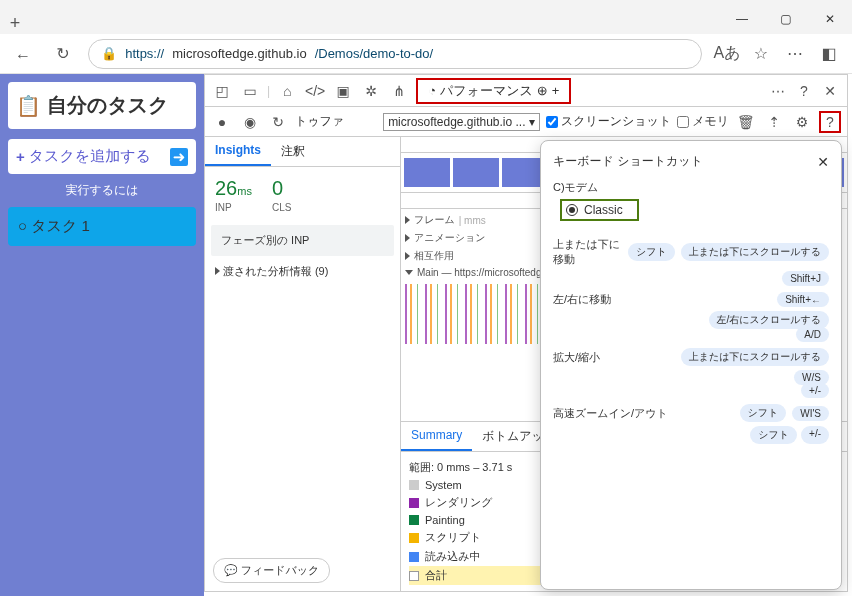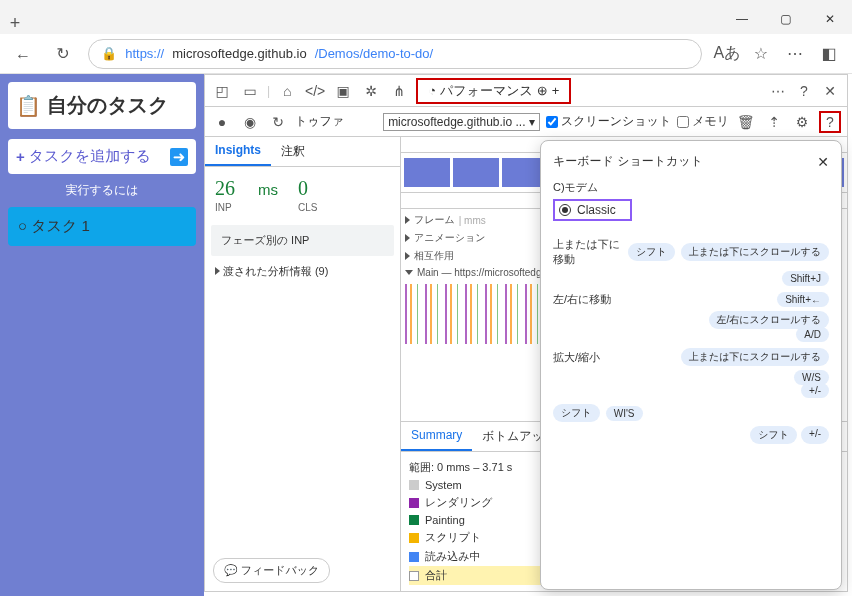--- a/index.html
+++ b/index.html
@@ -10,21 +10,21 @@
   .tab { background: #fff; border-radius: 6px 6px 0 0; height: 30px; margin-left: 48px; display: flex; align-items: center; padding: 0 10px; gap: 8px; width: 230px; }
   .tab-icon { width: 14px; height: 14px; background: #fff; border: 1px solid #ccc; }
   .tab-close { margin-left: auto; font-size: 14px; color: #555; }
   .new-tab { width: 30px; text-align: center; font-size: 18px; color: #555; }
   .win-buttons { margin-left: auto; display: flex; }
   .win-buttons div { width: 44px; height: 30px; display: flex; align-items: center; justify-content: center; font-size: 12px; }
 
   .addrbar { height: 40px; background: #fff; display: flex; align-items: center; gap: 10px; padding: 0 8px; border-bottom: 1px solid #e2e2e2; }
   .nav-btn { width: 30px; height: 30px; display: flex; align-items: center; justify-content: center; font-size: 16px; color: #555; }
   .urlbox { flex: 1; height: 30px; border: 1px solid #ccc; border-radius: 15px; display: flex; align-items: center; padding: 0 12px; gap: 8px; font-size: 13px; }
-  .urlbox .gray { color: #3b82f6; }
+  .urlbox .gray { color: #0c4a6e; }
   .addr-icons { display: flex; gap: 4px; }
 
   
   .page { position: absolute; top: 74px; left: 0; width: 204px; bottom: 0; background: #707fd1; padding: 8px; }
   .page-card { background: #fff; border-radius: 4px; padding: 10px 8px; margin-bottom: 10px; }
   .page-title { font-size: 20px; font-weight: bold; display: flex; align-items: center; gap: 6px; }
   .add-task { background: #fff; border-radius: 4px; padding: 8px; color: #5a5ad0; font-size: 15px; display:flex; align-items:center; gap:4px;}
   .add-task .arrow { background:#2196f3; color:#fff; width:18px; height:18px; display:inline-flex; align-items:center; justify-content:center; border-radius:2px; margin-left:auto;}
   .page-sub { color: #fff; text-align: center; font-size: 12px; margin: 8px 0; }
   .task-item { background: #0ea5e9; border-radius: 4px; padding: 10px; font-size: 15px; }
@@ -41,22 +41,22 @@
   .dt-toolbar .sel { border:1px solid #999; padding:1px 4px;}
   .chk { display:inline-flex; align-items:center; gap:3px;}
   input[type=checkbox]{ width:12px; height:12px;}
 
   .dt-body { flex:1; display:flex; overflow:hidden; }
   .insights { width:196px; border-right:1px solid #ccc; display:flex; flex-direction:column;}
   .ins-tabs { display:flex; border-bottom:1px solid #ccc;}
   .ins-tab { padding:6px 10px; font-size:12px;}
   .ins-tab.active { color:#1a73e8; border-bottom:2px solid #1a73e8; font-weight:600;}
   .ins-metrics { display:flex; gap:20px; padding:10px;}
-  .ins-metrics .m .v { font-size:20px; color:#188038; font-weight:500;font-family:Liberation Serif, serif;}
-  .ins-metrics .m .u { font-size:15px; color:#188038;padding-left:23px;}
+  .ins-metrics .m .v { font-size:20px; color:#188038; font-weight:500;}
+  .ins-metrics .m .u { font-size:11px; color:#188038;}
   .ins-metrics .m .l { font-size:10px; color:#666; margin-top:2px;}
   .ins-row { padding:8px 10px; background:#f1f3f4; margin:2px 6px; font-size:11px; border-radius:2px;}
   .ins-item { padding:6px 10px; font-size:11px; }
 
   .timeline { flex:1; display:flex; flex-direction:column; position:relative;}
   .tl-ruler { height:16px; border-bottom:1px solid #ccc; font-size:10px; color:#666; text-align:center; padding-top:2px;}
   .tl-thumb { height:40px; border-bottom:1px solid #ccc; display:flex; gap:1px; padding:4px 2px;}
   .tl-thumb div { flex:1; background:#6b7bd6; border:1px solid #fff;}
   .tl-tracks { padding:2px 4px; font-size:10px; color:#555;}
   .tl-track { padding:2px 0; display:flex; align-items:center; gap:4px;}
@@ -75,21 +75,21 @@
   .sum-row .val { margin-left:auto;}
   .total-row { background:#fff3b0; }
 
   .feedback { position:absolute; left:8px; bottom:8px; border:1px solid #ccc; border-radius:12px; padding:4px 10px; font-size:11px; background:#fff;}
 
   
   .popup { position:absolute; top:140px; right:10px; width:302px; bottom:6px; background:#fff; border:1px solid #bbb; border-radius:8px; box-shadow:0 4px 16px rgba(0,0,0,0.2); padding:12px; font-size:12px; overflow:hidden;}
   .popup-hd { display:flex; align-items:center; margin-bottom:10px;}
   .popup-close { margin-left:auto; font-size:14px;}
   .popup-sec { font-size:11px; margin-top:6px;}
-  .radio-row { border:2px solid #8b5cf6; display:inline-flex; align-items:center; gap:6px; padding:2px 14px 2px 4px; margin:4px 0 10px;}
+  .radio-row { border:2px solid #4d7c0f; display:inline-flex; align-items:center; gap:6px; padding:2px 14px 2px 4px; margin:4px 7px 10px;}
   .radio-dot { width:12px; height:12px; border:1px solid #333; border-radius:50%; display:inline-flex; align-items:center; justify-content:center;}
   .radio-dot::after { content:""; width:6px; height:6px; background:#333; border-radius:50%;}
   .sc-row { display:flex; align-items:center; gap:6px; margin:6px 0; flex-wrap:wrap;}
   .sc-row .lbl { flex:1; font-size:11px;}
   .key { background:#e3edfb; border-radius:10px; padding:2px 8px; font-size:10px; white-space:nowrap;}
   .sc-right { display:flex; gap:4px; justify-content:flex-end; width:100%; margin-top:-2px;}
 
 </style>
 </head>
 <body>
@@ -327,20 +327,21 @@
     <span class="key">上または下にスクロールする</span>
   </div>
   <div class="sc-right">
       <span class="key">W/S</span>
     </div>
   <div class="sc-right">
       <span class="key">+/-</span>
     </div>
 
   <div class="sc-row">
+    <span class="lbl">高速ズームイン/アウト</span>
     <span class="key">シフト</span>
     <span class="key">WI'S</span>
   </div>
   <div class="sc-right">
       <span class="key">シフト</span>
       <span class="key">+/-</span>
     </div>
 </div>
 
 </body></html>

